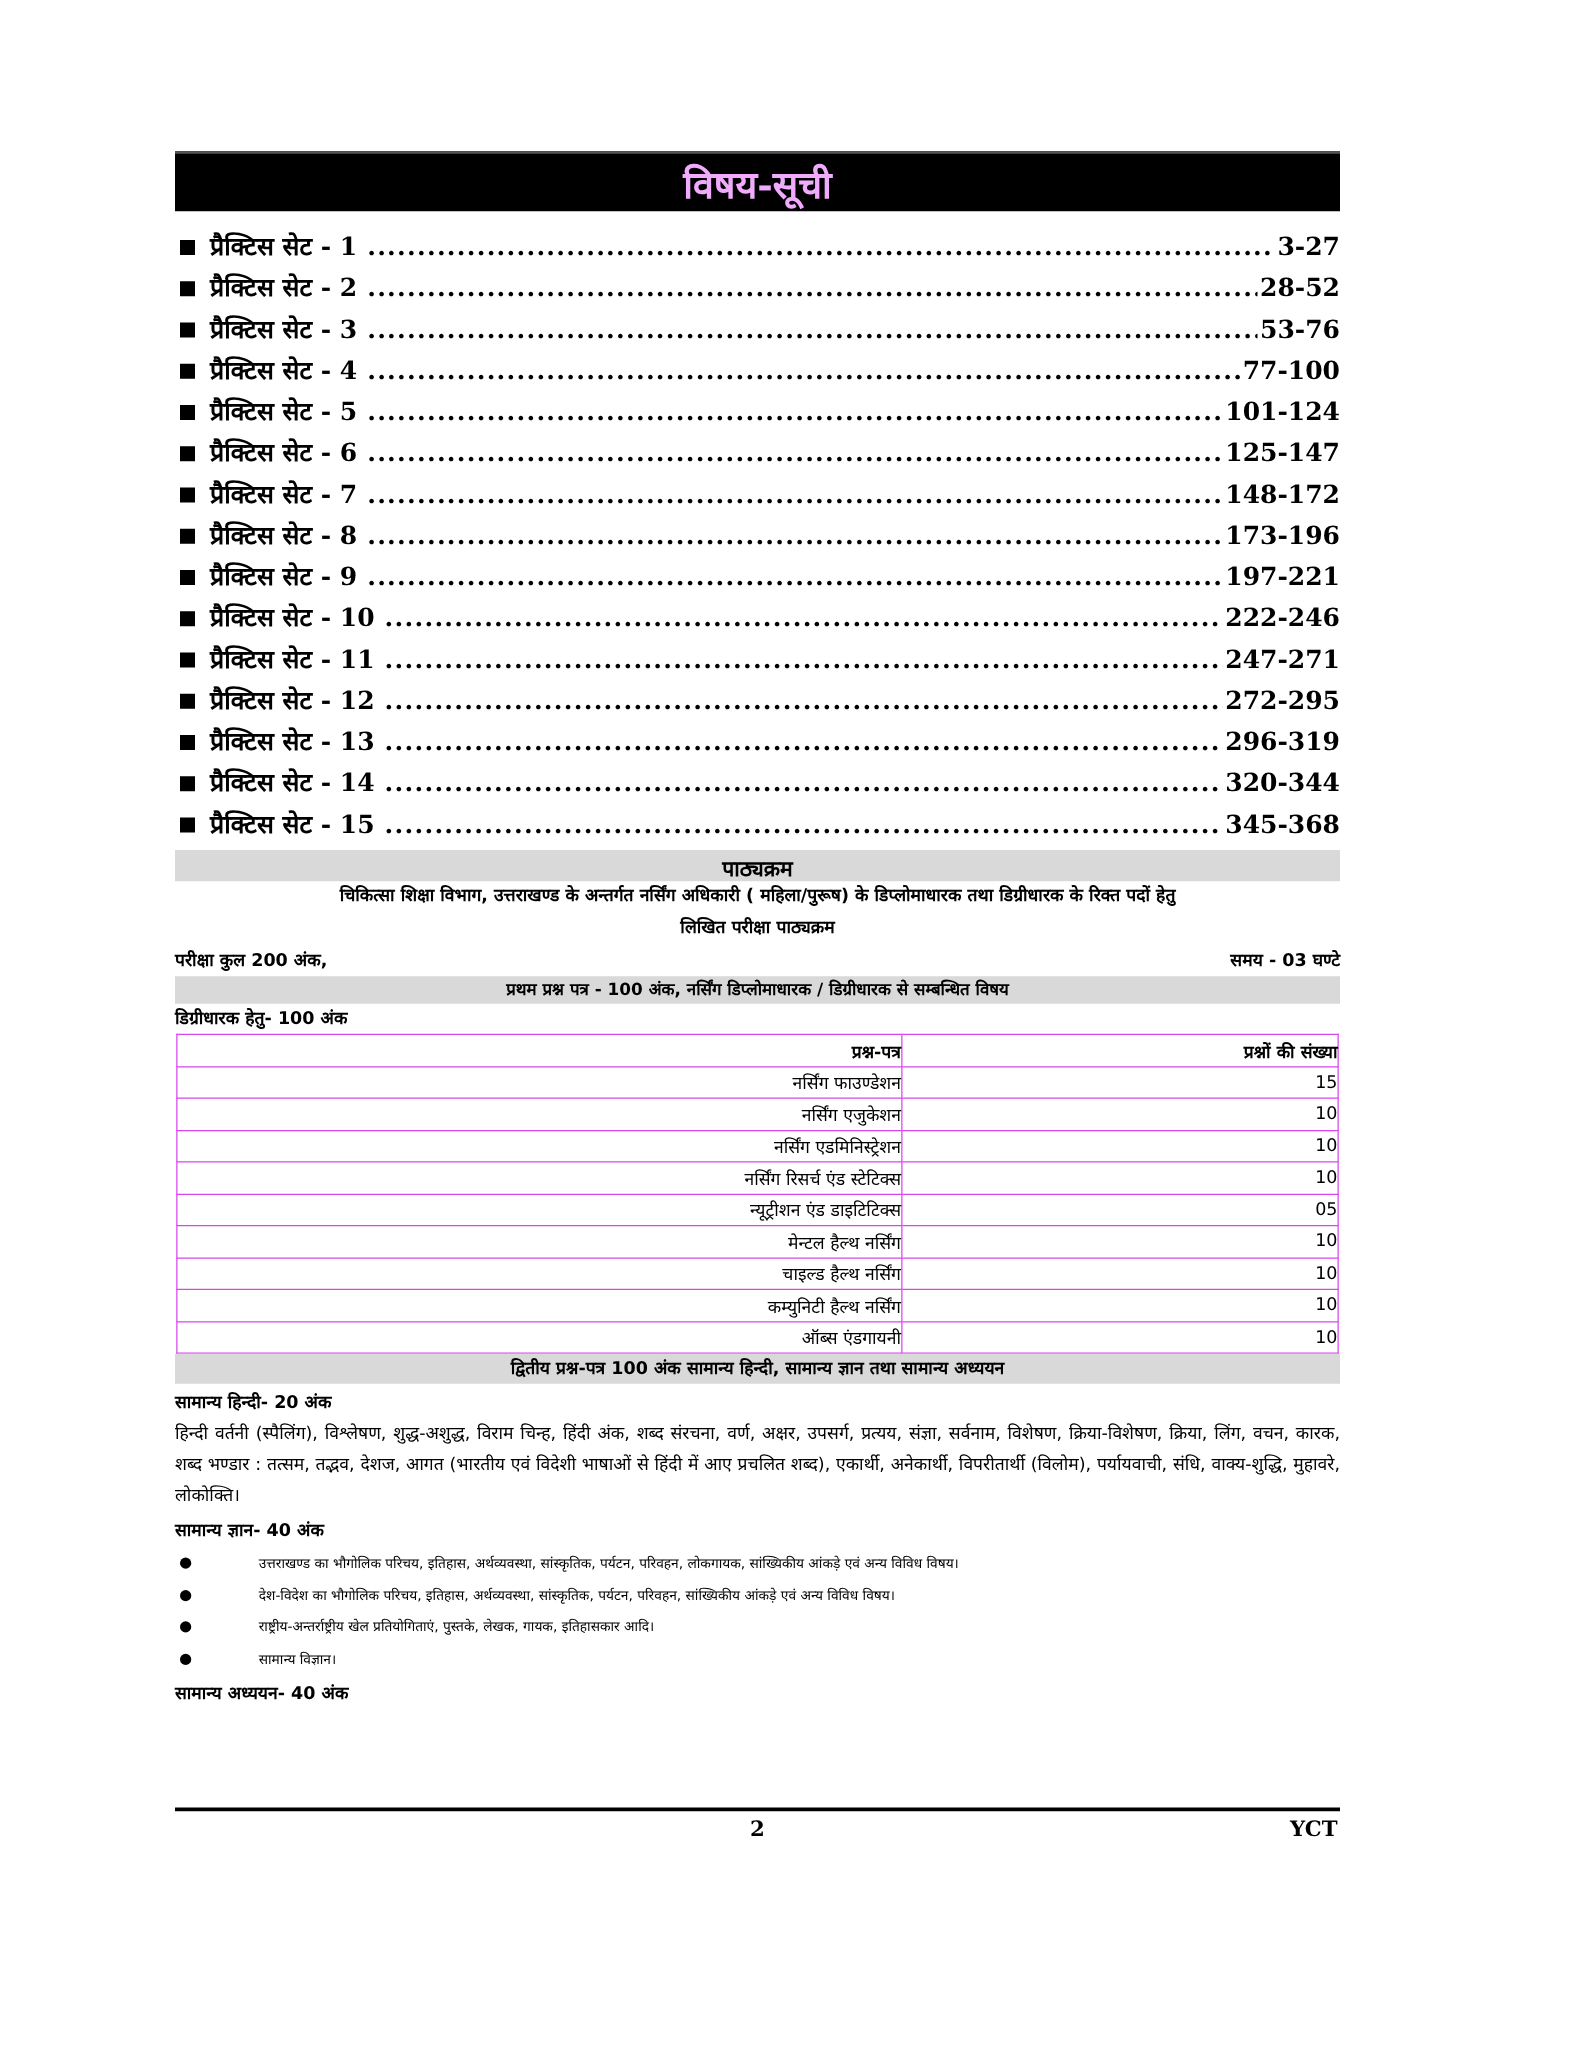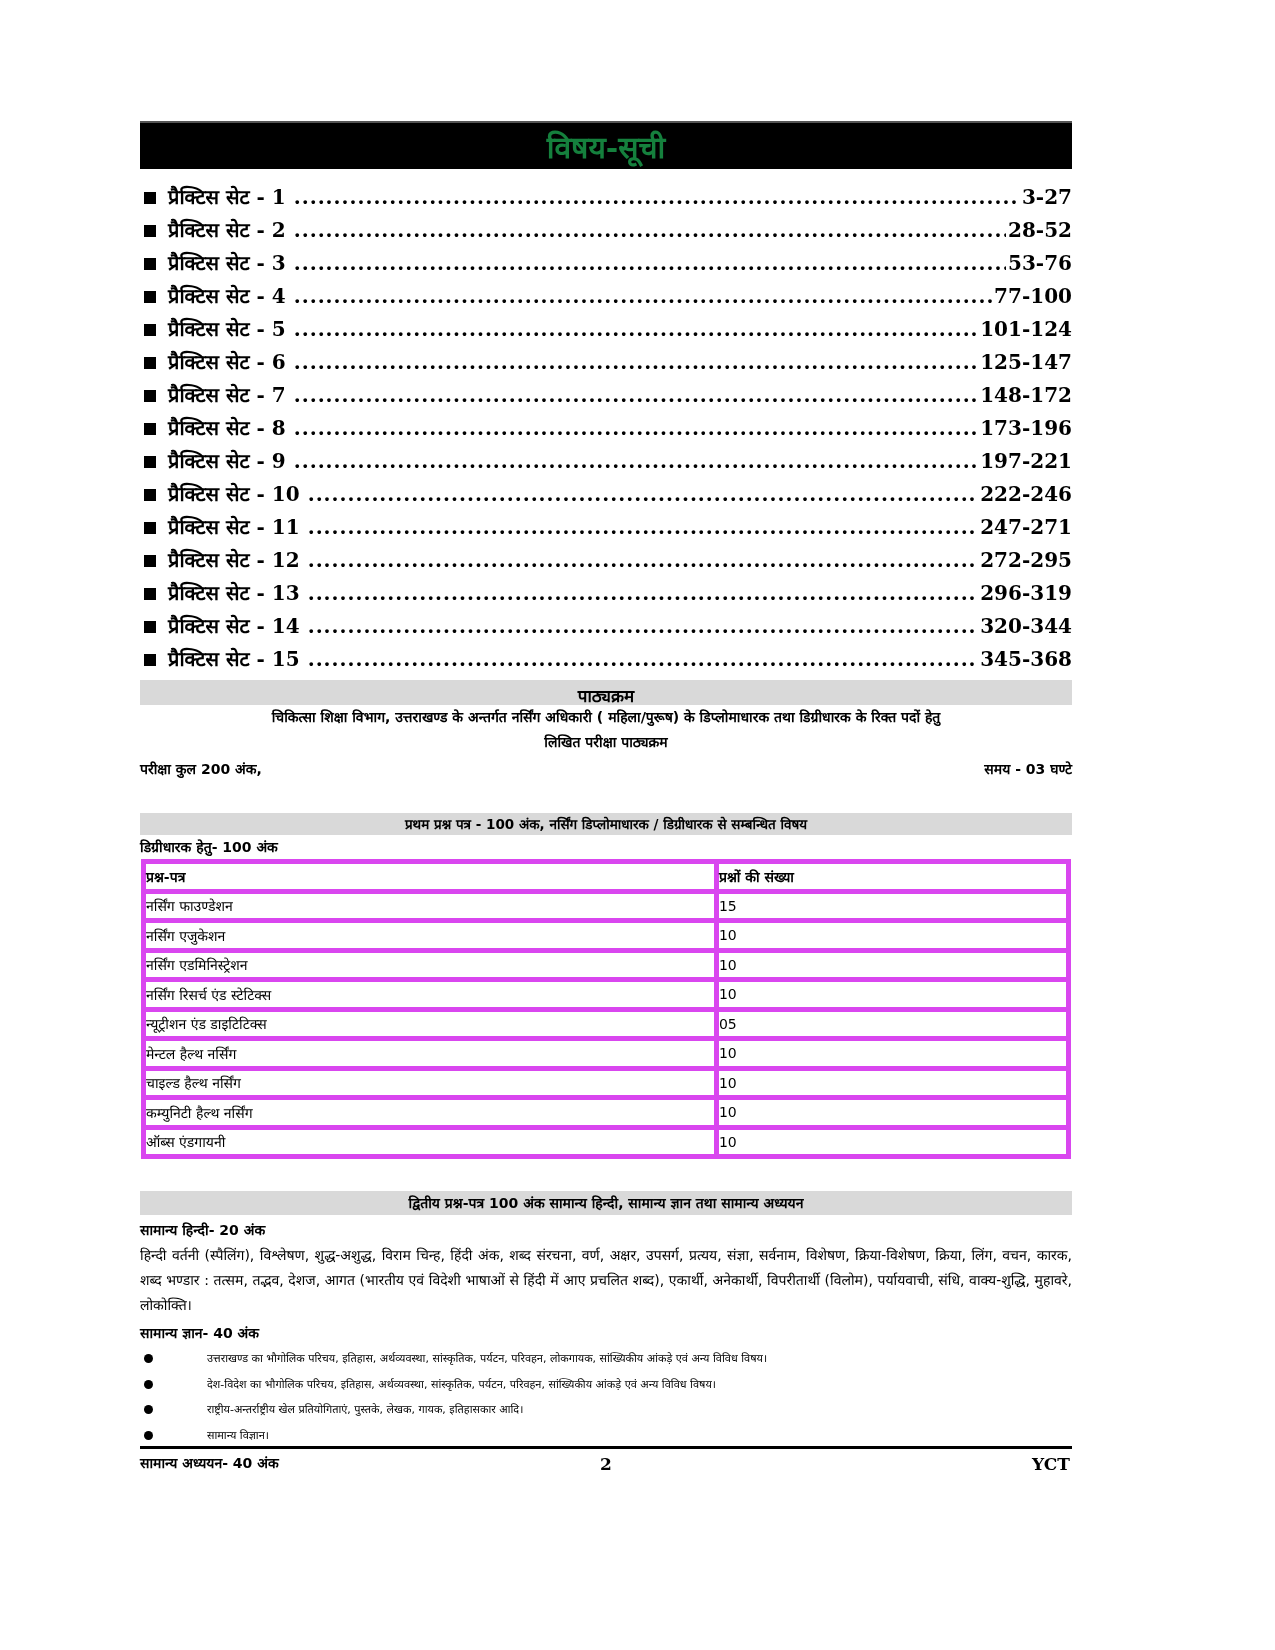--- a/index.html
+++ b/index.html
@@ -1,33 +1,33 @@
 <!DOCTYPE html>
 <html><head>
 <meta charset="utf-8">
 <style>
   html, body { margin: 0; padding: 0; background: #ffffff; }
   body { width: 1275px; height: 1650px; position: relative; font-family: "DejaVu Sans", sans-serif; color: #000; }
   .page { position: absolute; left: 140px; top: 121px; width: 932px; }
-  .title-bar { background: #000; color: #15803d; height: 46px; display: flex; align-items: center; justify-content: center; font-family: "DejaVu Serif", serif; font-weight: bold; font-size: 30px; border-top: 2px solid #555; }
+  .title-bar { background: #000; color: #f0abfc; height: 46px; display: flex; align-items: center; justify-content: center; font-family: "DejaVu Serif", serif; font-weight: bold; font-size: 30px; border-top: 2px solid #555; }
   .toc { margin-top: 14px; }
   .toc-row { display: flex; align-items: baseline; height: 33px; font-family: "DejaVu Serif", serif; font-weight: bold; font-size: 20px; }
   .toc-bullet { width: 12px; height: 12px; background: #000; display: inline-block; margin: 0 12px 0 4px; flex: none; }
   .toc-label { flex: none; white-space: nowrap; }
   .toc-dots { flex: 1; overflow: hidden; white-space: nowrap; margin: 0 2px 0 8px; letter-spacing: 1px; }
   .toc-dots::after { content: "........................................................................................................................................................................................................................................................................"; }
   .toc-page { flex: none; }
-  .gray-bar { background: #d9d9d9; text-align: center; margin-top: 32px; }
+  .gray-bar { background: #d9d9d9; text-align: center; }
   .syl-head { height: 25px; line-height: 32px; font-size: 17px; font-weight: bold; margin-top: 2px; }
   .center-line { text-align: center; font-size: 14px; font-weight: bold; line-height: 25px; }
   .split-line { display: flex; justify-content: space-between; font-size: 14px; font-weight: bold; line-height: 24px; margin-top: 2px; }
   .paper1-bar { height: 22px; line-height: 22px; font-size: 13.5px; font-weight: bold; }
   .sub-label { font-size: 14px; font-weight: bold; line-height: 24px; }
   table { width: 930px; border-collapse: collapse; margin-left: 1px; }
-  th, td { border: 5px solid #d946ef; height: 24.5px; padding: 0; font-size: 14px; text-align: left; margin-top: 30px; }
+  th, td { border: 1px solid #d946ef; height: 24.5px; padding: 0; font-size: 14px; text-align: right; margin-top: 30px; }
   th { font-weight: bold; }
   td { font-weight: normal; }
   .paper2-bar { height: 24px; line-height: 24px; font-size: 14px; font-weight: bold; }
   .sec-head { font-size: 14px; font-weight: bold; line-height: 26px; margin-top: 2px; }
   .para { font-size: 14px; line-height: 25px; text-align: justify; }
   .bullets { margin: 0; padding: 0; list-style: none; }
   .bullets li { display: flex; font-size: 11px; line-height: 25.5px; gap: 32px; }
   .dot { width: 9px; height: 9px; border-radius: 50%; background: #000; margin: 8px 22px 0 4px; flex: none; }
   .footer { position: absolute; left: 140px; top: 1446px; width: 932px; border-top: 3px solid #000; }
   .footer-inner { position: relative; height: 30px; font-family: "DejaVu Serif", serif; font-weight: bold; font-size: 17px; }

